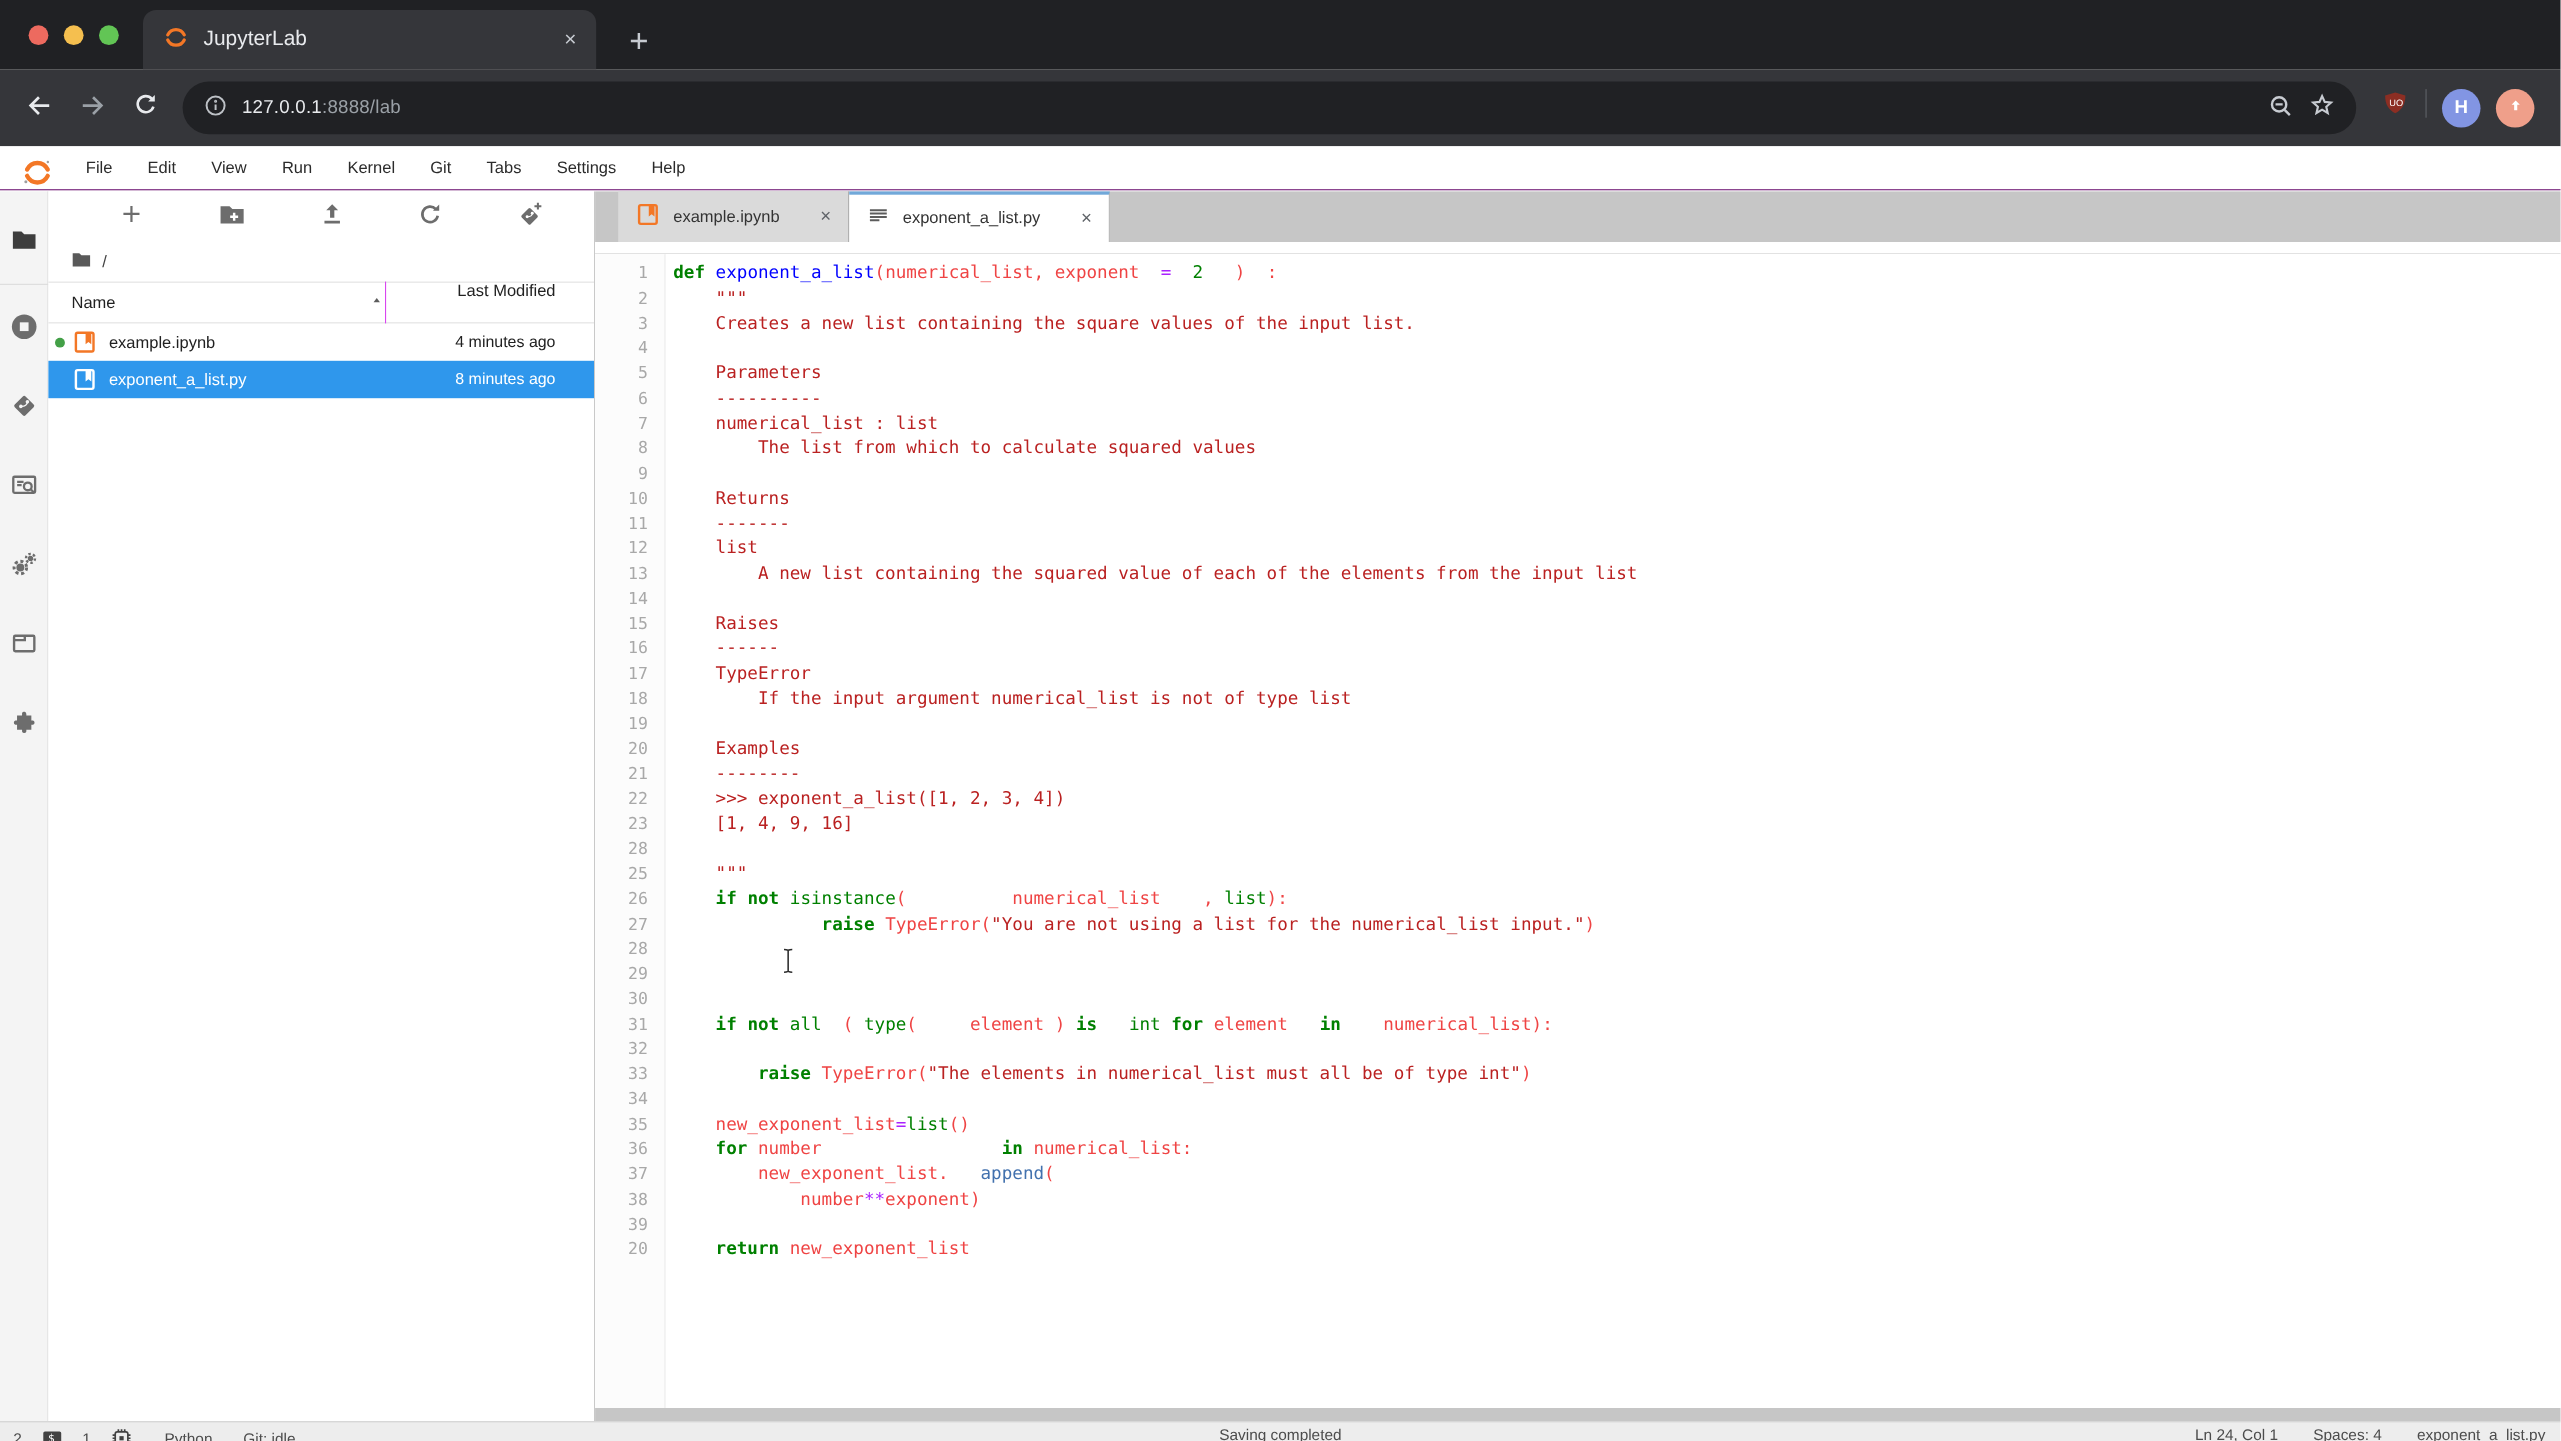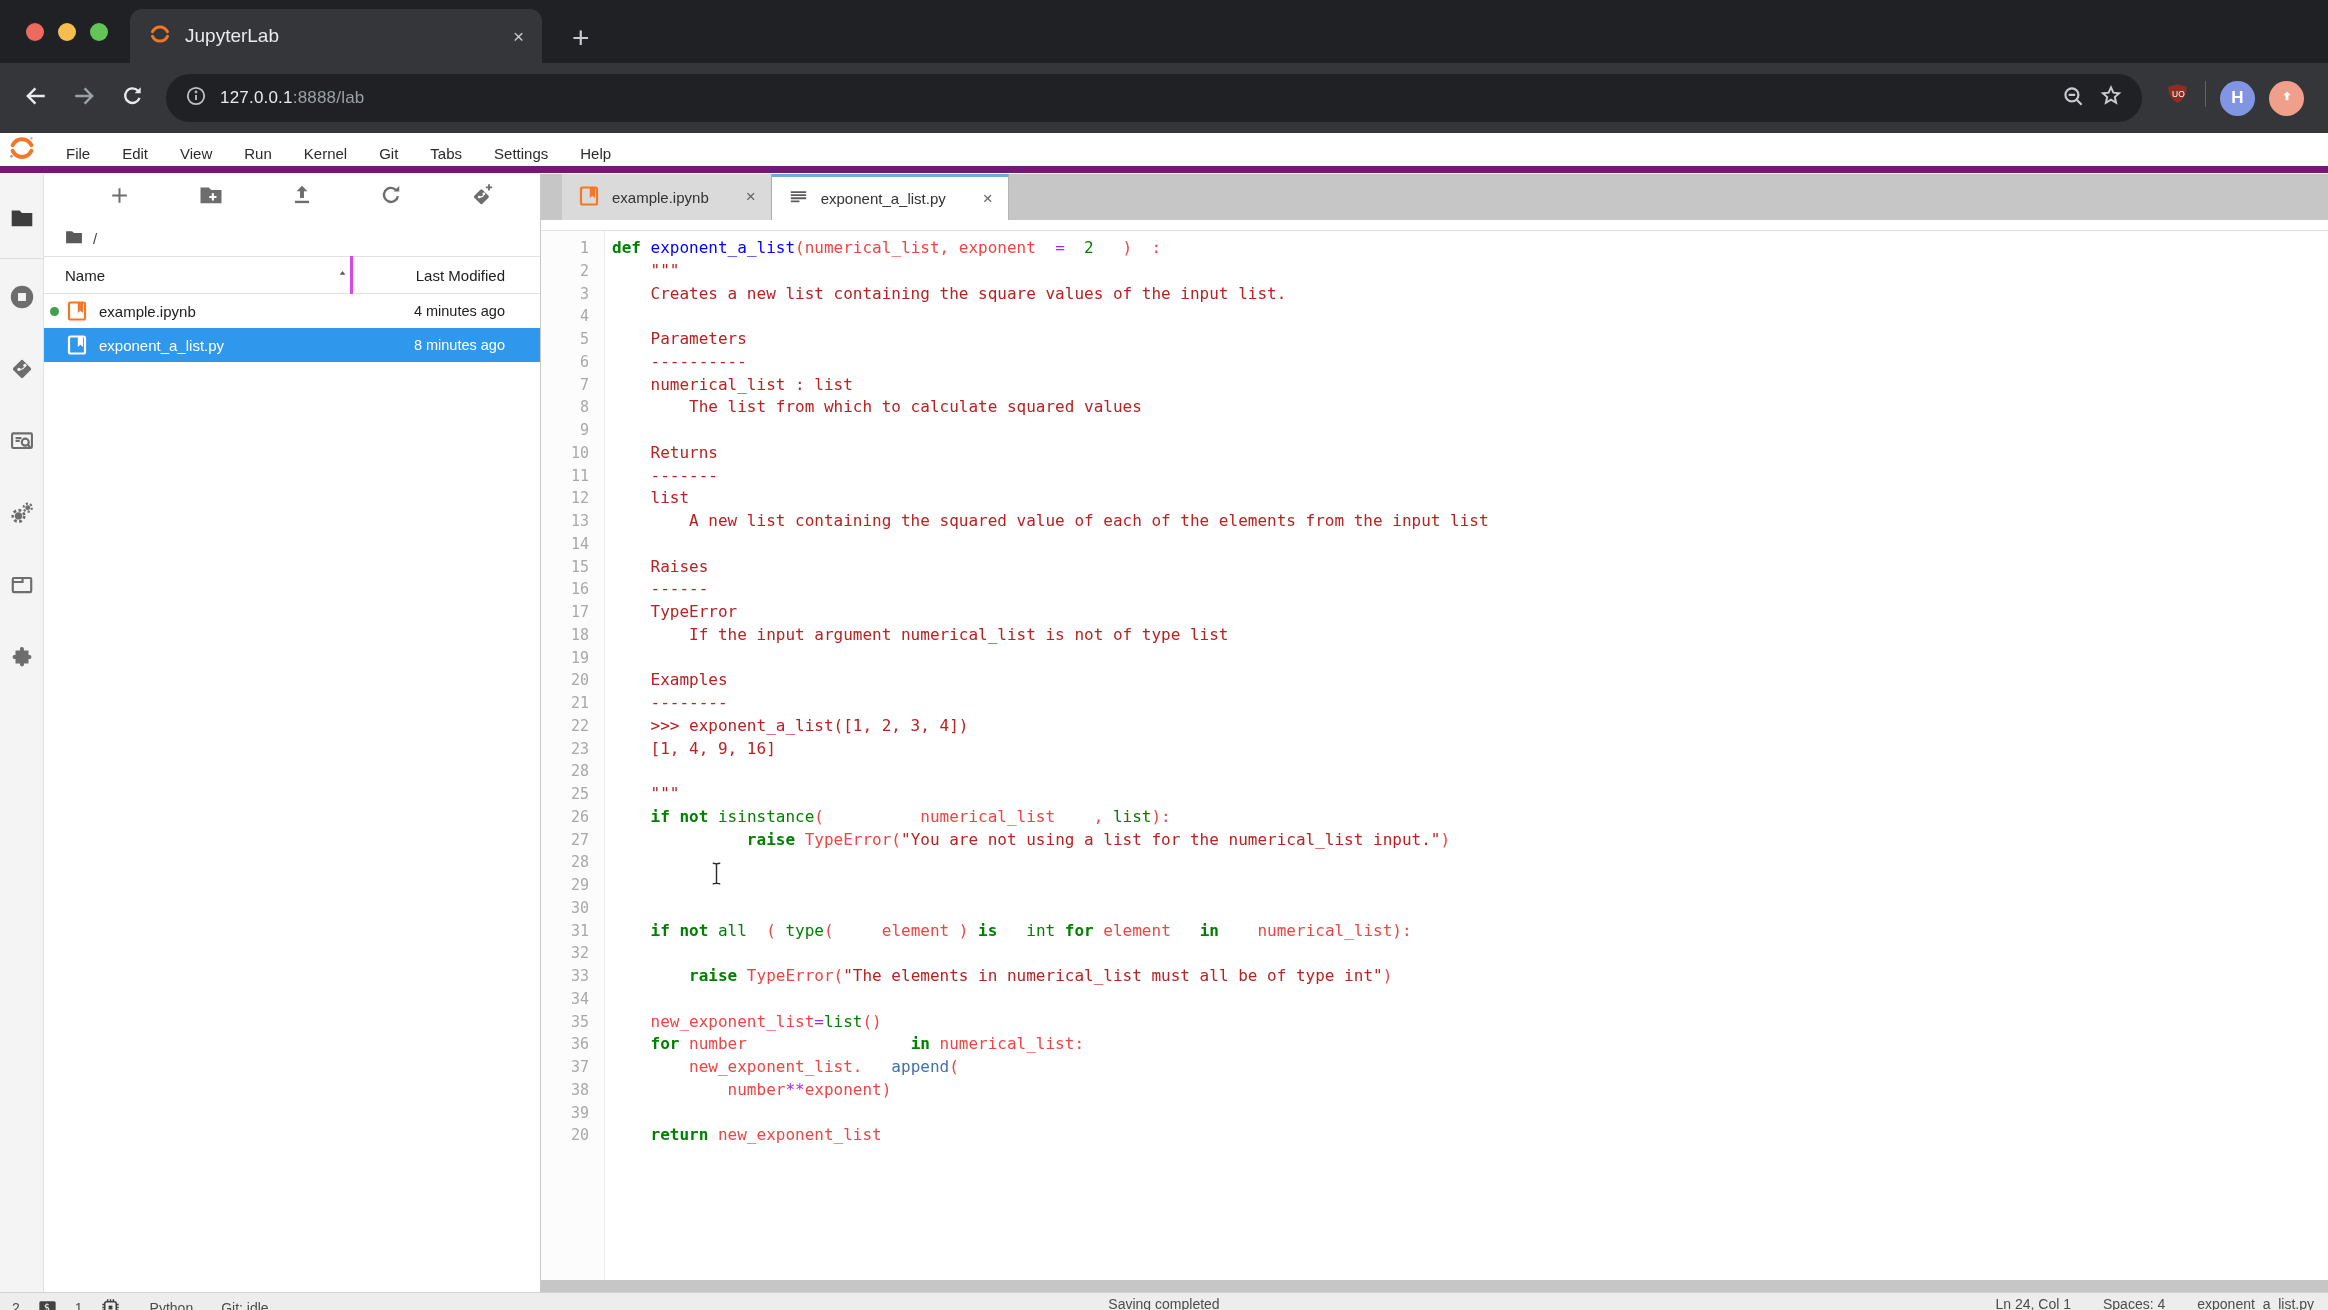--- a/index.html
+++ b/index.html
@@ -21,38 +21,38 @@
   .omnibox{flex:1;height:48px;background:#202124;border-radius:24px;display:flex;align-items:center;padding:0 18px;gap:12px;margin:16px 6px}
   .url{font-size:17px;letter-spacing:.2px}
   .url .host{color:#e8eaed}.url .rest{color:#9aa0a6}
   .omni-spacer{flex:1}
   .tool-right{display:flex;gap:14px;padding:0 8px}
   .divider-v{width:1px;height:26px;background:#5f6368}
   .avatar{width:35px;height:35px;border-radius:50%;background:#8295e3;color:#fff;display:flex;align-items:center;justify-content:center;font-size:17px;font-weight:bold}
   .update-badge{width:35px;height:35px;border-radius:50%;background:#ef9f8a;display:flex;align-items:center;justify-content:center}
 
   
-  .menubar{height:40px;background:#fff;border-bottom:7px solid #701a75;display:flex;align-items:flex-start;padding-left:4px}
+  .menubar{height:40px;background:#fff;border-bottom:1px solid #701a75;display:flex;align-items:flex-end;padding-left:16px}
   .jl-logo{width:36px;display:flex;justify-content:center;margin-right:10px}
   .menu-item{padding:0 16px;font-size:15px;color:#2b2b2b;height:40px;display:flex;align-items:center;cursor:default}
 
   .main{position:absolute;top:174px;left:0;width:2328px;height:1118px;display:flex}
   .iconstrip{width:44px;background:#f4f4f4;border-right:1px solid #e0e0e0;display:flex;flex-direction:column;align-items:center;padding-top:10px}
   .strip-btn{width:44px;height:72px;display:flex;align-items:center;justify-content:center;color:#6d6d6d}
   .strip-btn.active{color:#3d3d3d}
   .strip-sep{width:44px;height:1px;background:#dcdcdc;margin:2px 0 4px}
 
   .filepanel{width:497px;background:#fff;border-right:1px solid #c9c9c9;display:flex;flex-direction:column}
   .fb-toolbar{height:46px;display:flex;align-items:center;justify-content:space-between;padding:0 44px 0 62px;color:#6d6d6d}
   .fb-btn{display:flex;align-items:center;justify-content:center}
   .fb-crumb{height:36px;display:flex;align-items:center;gap:9px;padding-left:20px;font-size:15px;color:#424242}
   .fb-header{height:38px;border-top:1px solid #e2e2e2;border-bottom:1px solid #e2e2e2;display:flex;align-items:center;font-size:15px;color:#212121}
   .fb-h-name{flex:1;display:flex;align-items:center;padding-left:21px;gap:6px}
   .fb-h-name .grow{flex:1}
-  .fb-h-mod{width:190px;text-align:right;padding-right:35px;border-left:3px solid #d946ef;height:38px;display:flex;align-items:center;justify-content:flex-end}
+  .fb-h-mod{width:190px;text-align:right;padding-right:35px;border-left:1px solid #d946ef;height:38px;display:flex;justify-content:flex-end}
   .fb-row{height:34px;display:flex;align-items:center;font-size:15px;color:#212121}
   .fb-row .dotcell{width:20px;display:flex;justify-content:center}
   .run-dot{width:9px;height:9px;border-radius:50%}
   .fb-row .fic{width:26px;display:flex;justify-content:center;margin-right:9px}
   .fb-row .fname{flex:1;white-space:nowrap}
   .fb-row .fmod{width:200px;text-align:right;padding-right:35px;font-size:14.5px}
   .fb-row.selected{background:#2f97ec;color:#fff}
 
   .dock{flex:1;display:flex;flex-direction:column;min-width:0}
   .tabbar{height:46px;background:#c6c6c6;display:flex;align-items:stretch;padding-left:21px}

